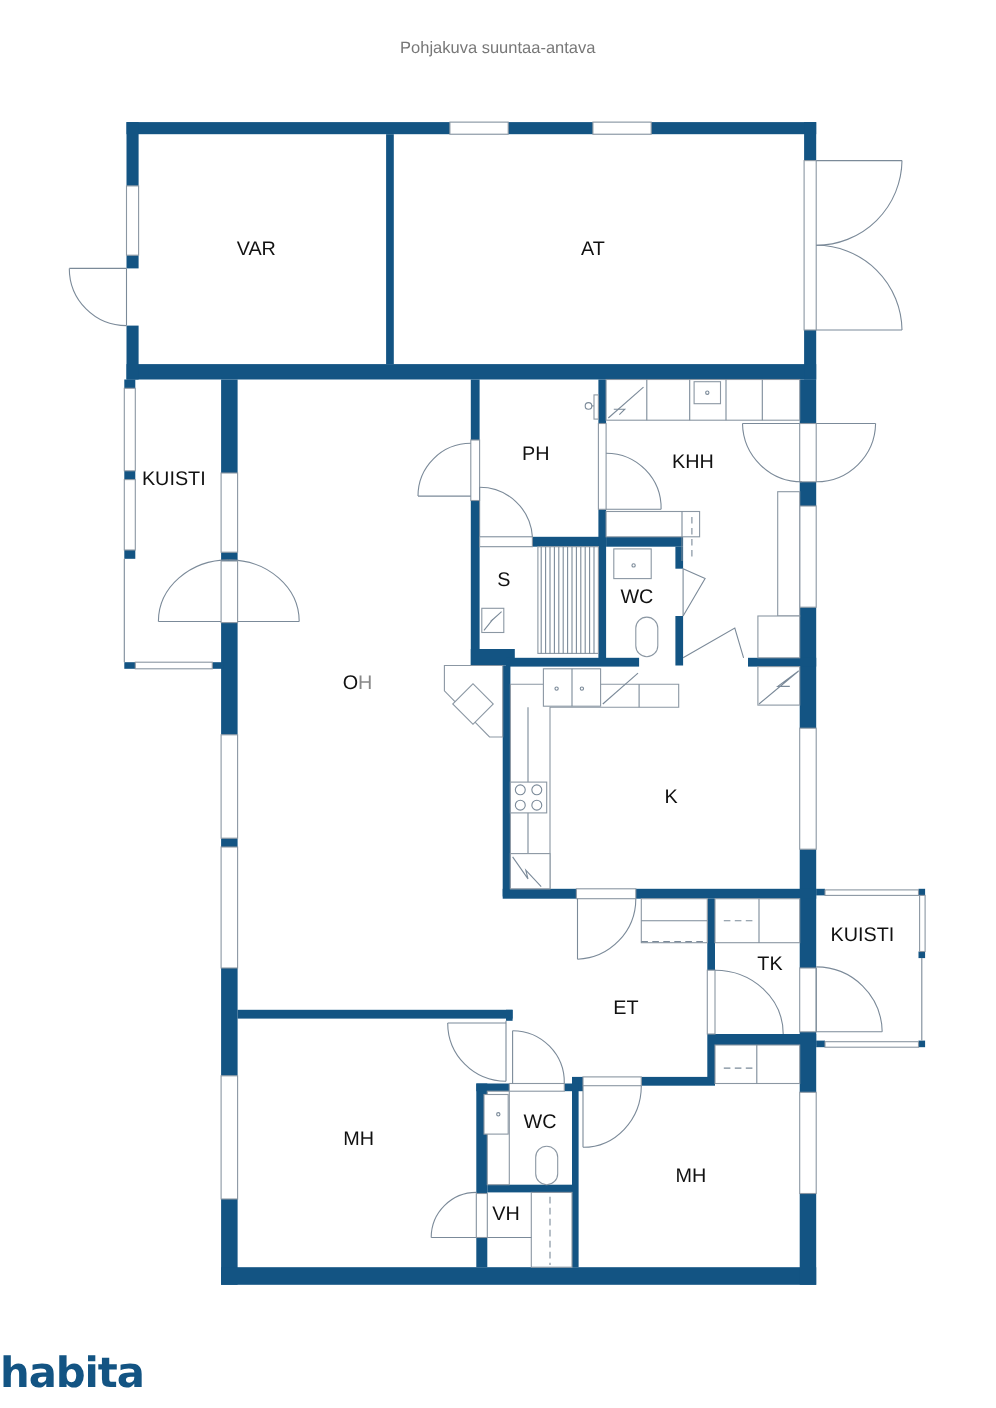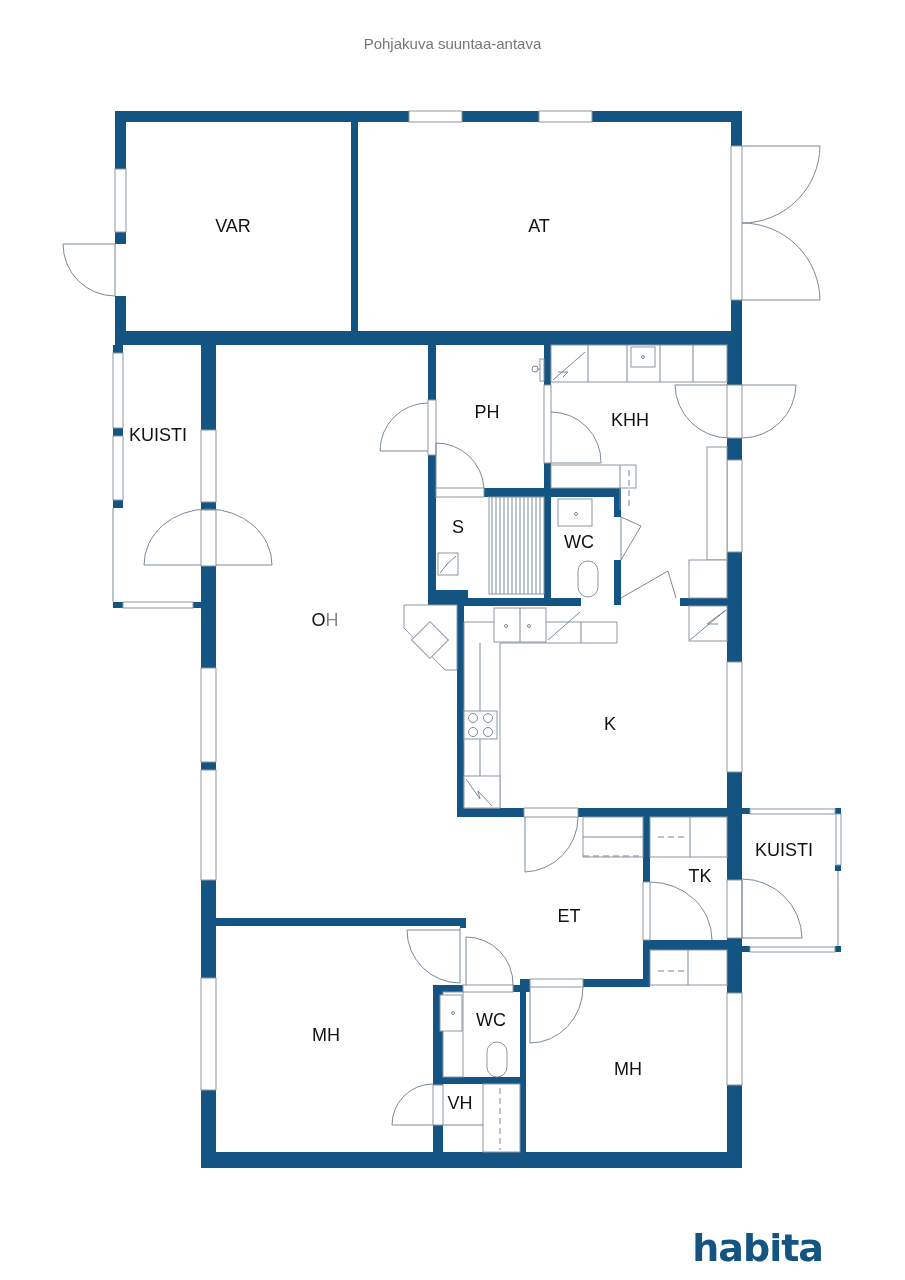--- a/index.html
+++ b/index.html
@@ -4,21 +4,21 @@
 <style>
   html, body { margin: 0; padding: 0; background: #ffffff; }
   body { width: 905px; height: 1280px; position: relative; overflow: hidden; font-family: "Liberation Sans", sans-serif; }
   .caption { position: absolute; left: 0; top: 35px; width: 905px; text-align: center; font-size: 15px; color: #777777; }
   svg.plan { position: absolute; left: 0; top: 0; }
   .wall { fill: #135483; }
   .thin { fill: none; stroke: #7b8a99; stroke-width: 1; }
   .fix { fill: #ffffff; stroke: #8b97a3; stroke-width: 1; }
   .win { fill: #ffffff; stroke: #8b97a3; stroke-width: 1; }
   .lbl { font-family: "Liberation Sans", sans-serif; font-size: 18px; fill: #111111; text-anchor: middle; dominant-baseline: middle; }
-  .logo { position: absolute; left: 0; top: 1226px; width: 823px; text-align: right; font-family: "DejaVu Sans", sans-serif; font-weight: bold; font-size: 38px; color: #135483; letter-spacing: -1px; }
+  .logo { position: absolute; left: 0; top: 1226px; width: 823px; text-align: left; font-family: "DejaVu Sans", sans-serif; font-weight: bold; font-size: 38px; color: #135483; letter-spacing: -1px; }
 </style>
 </head>
 <body>
 
 <div class="caption">Pohjakuva suuntaa-antava</div>
 
 <svg class="plan" width="905" height="1280" viewBox="0 0 905 1280" xmlns="http://www.w3.org/2000/svg">
 
   <g>
     <rect class="wall" x="115" y="111" width="627" height="11"></rect>

